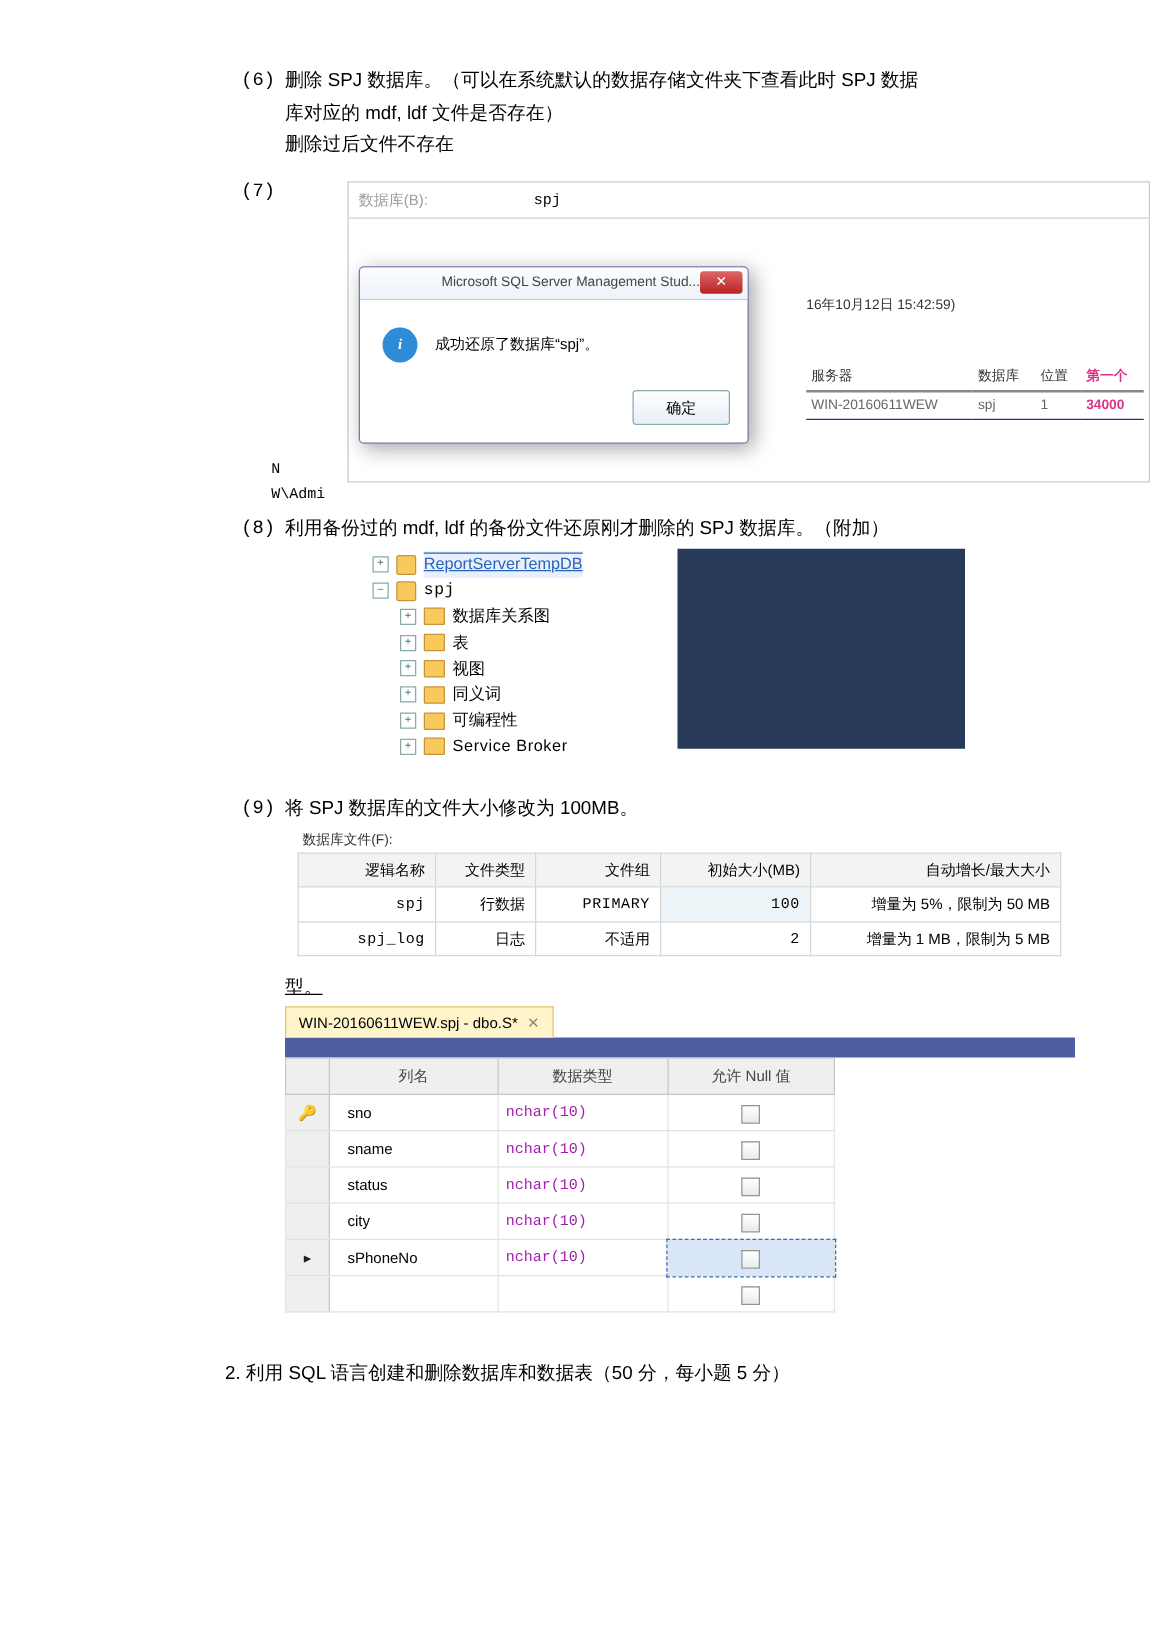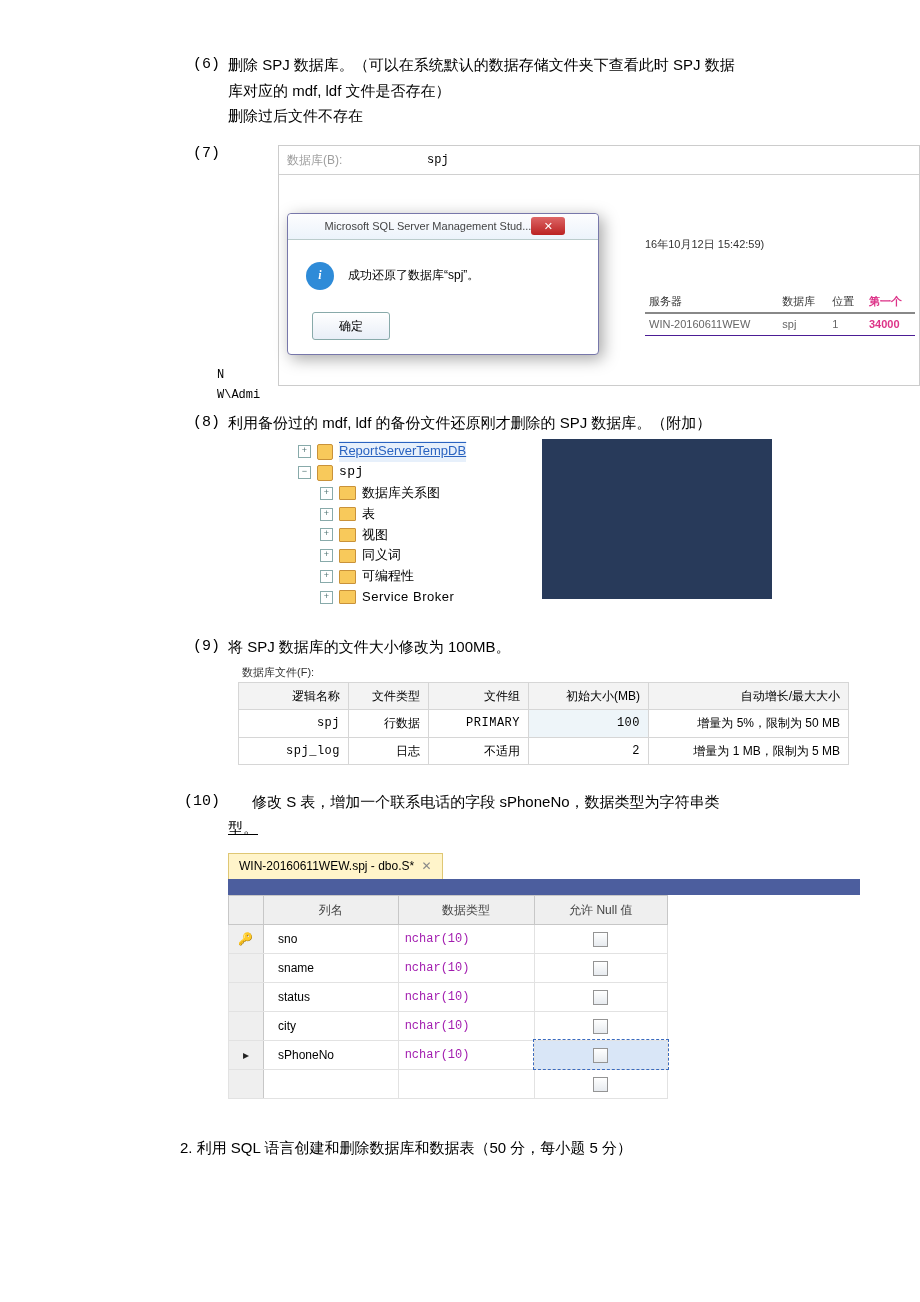--- a/index.html
+++ b/index.html
@@ -11,26 +11,26 @@
   .shot-wrap{margin:4px 0 12px 50px}
 
   
   .ss1{border:1px solid #ccc;position:relative;background:#fff;width:640px;font-size:12px}
   .ss1 .toprow{display:flex;align-items:center;border-bottom:1px solid #d0d0d0;padding:4px 8px}
   .ss1 .toprow .lbl{color:#9e9e9e;width:140px}
   .ss1 .toprow .val{font-family:"Courier New",monospace}
   .ss1 .content{min-height:210px;position:relative}
   .ss1 .content .left-scraps{position:absolute;left:-62px;top:190px;font-family:"Courier New",monospace}
   .ss1 .dlg{position:absolute;left:8px;top:38px;width:310px;background:#fff;border:1px solid #77a;border-radius:4px;box-shadow:4px 4px 16px rgba(0,0,0,.35)}
-  .ss1 .dlg .titlebar{display:flex;align-items:center;justify-content:center;padding:3px 0 3px 8px;background:linear-gradient(#fdfdfe,#ecf3fb);border-bottom:1px solid #bcc;border-radius:4px 4px 0 0}
+  .ss1 .dlg .titlebar{display:flex;align-items:center;justify-content:flex-end;padding:3px 0 3px 8px;background:linear-gradient(#fdfdfe,#ecf3fb);border-bottom:1px solid #bcc;border-radius:4px 4px 0 0}
   .ss1 .dlg .titlebar .t{font-size:11px;color:#444}
   .ss1 .dlg .titlebar .x{background:linear-gradient(#d66,#b22);color:#fff;width:34px;height:18px;border-radius:3px;font-size:11px;display:flex;align-items:center;justify-content:center;margin-right:4px}
   .ss1 .dlg .body{display:flex;align-items:center;padding:22px 18px 8px}
   .ss1 .dlg .body .iicon{width:28px;height:28px;border-radius:50%;background:#2e8bd8;color:#fff;display:flex;align-items:center;justify-content:center;font-weight:bold;font-style:italic;font-family:serif;margin-right:14px}
-  .ss1 .dlg .okbar{padding:14px 24px 14px}
+  .ss1 .dlg .okbar{text-align:right;padding:14px 14px 14px}
   .ss1 .dlg .okbar .btn{display:inline-block;border:1px solid #8aa;background:linear-gradient(#fff,#e8eef7);padding:3px 26px;font-size:12px;border-radius:3px}
   .ss1 .bgstuff{position:absolute;right:4px;top:60px;width:270px;font-size:11px}
   .ss1 .bgstuff .ts{color:#333;margin-bottom:36px}
   .ss1 .bgstuff table{border-collapse:collapse;width:100%}
   .ss1 .bgstuff th{border-bottom:2px solid #888;text-align:left;font-weight:normal;padding:2px 4px;color:#333}
   .ss1 .bgstuff td{border-bottom:1px solid #4c1d95;padding:1px 4px;color:#666}
   .ss1 .bgstuff .cut{color:#d38;font-weight:bold}
 
   
   .ss2-wrap{display:flex}
@@ -222,29 +222,23 @@
             <td>不适用</td>
             <td class="mono">2</td>
             <td>增量为 1 MB，限制为 5 MB</td>
           </tr>
         </tbody>
           </table>
       </div>
     </div>
   </div>
 
-  <div class="item">
-    <div class="item-num">(10)</div>
-    <div class="item-body">
-      <div style="padding-left:24px">修改 S 表，增加一个联系电话的字段 sPhoneNo，数据类型为字符串类</div>
-    </div>
-  </div>
   <div style="padding-left:48px">
     <span style="text-decoration:underline">型。</span>
-    <div class="ss4" style="margin-top:13px">
+    <div class="ss4" style="margin-top:2px">
       <span class="tab">
         <span>WIN-20160611WEW.spj - dbo.S*</span>
         <span class="x">✕</span>
       </span>
       <div class="strip"></div>
       <table>
         <tbody>
             <tr>
           <th class="lead"></th>
           <th>列名</th>

